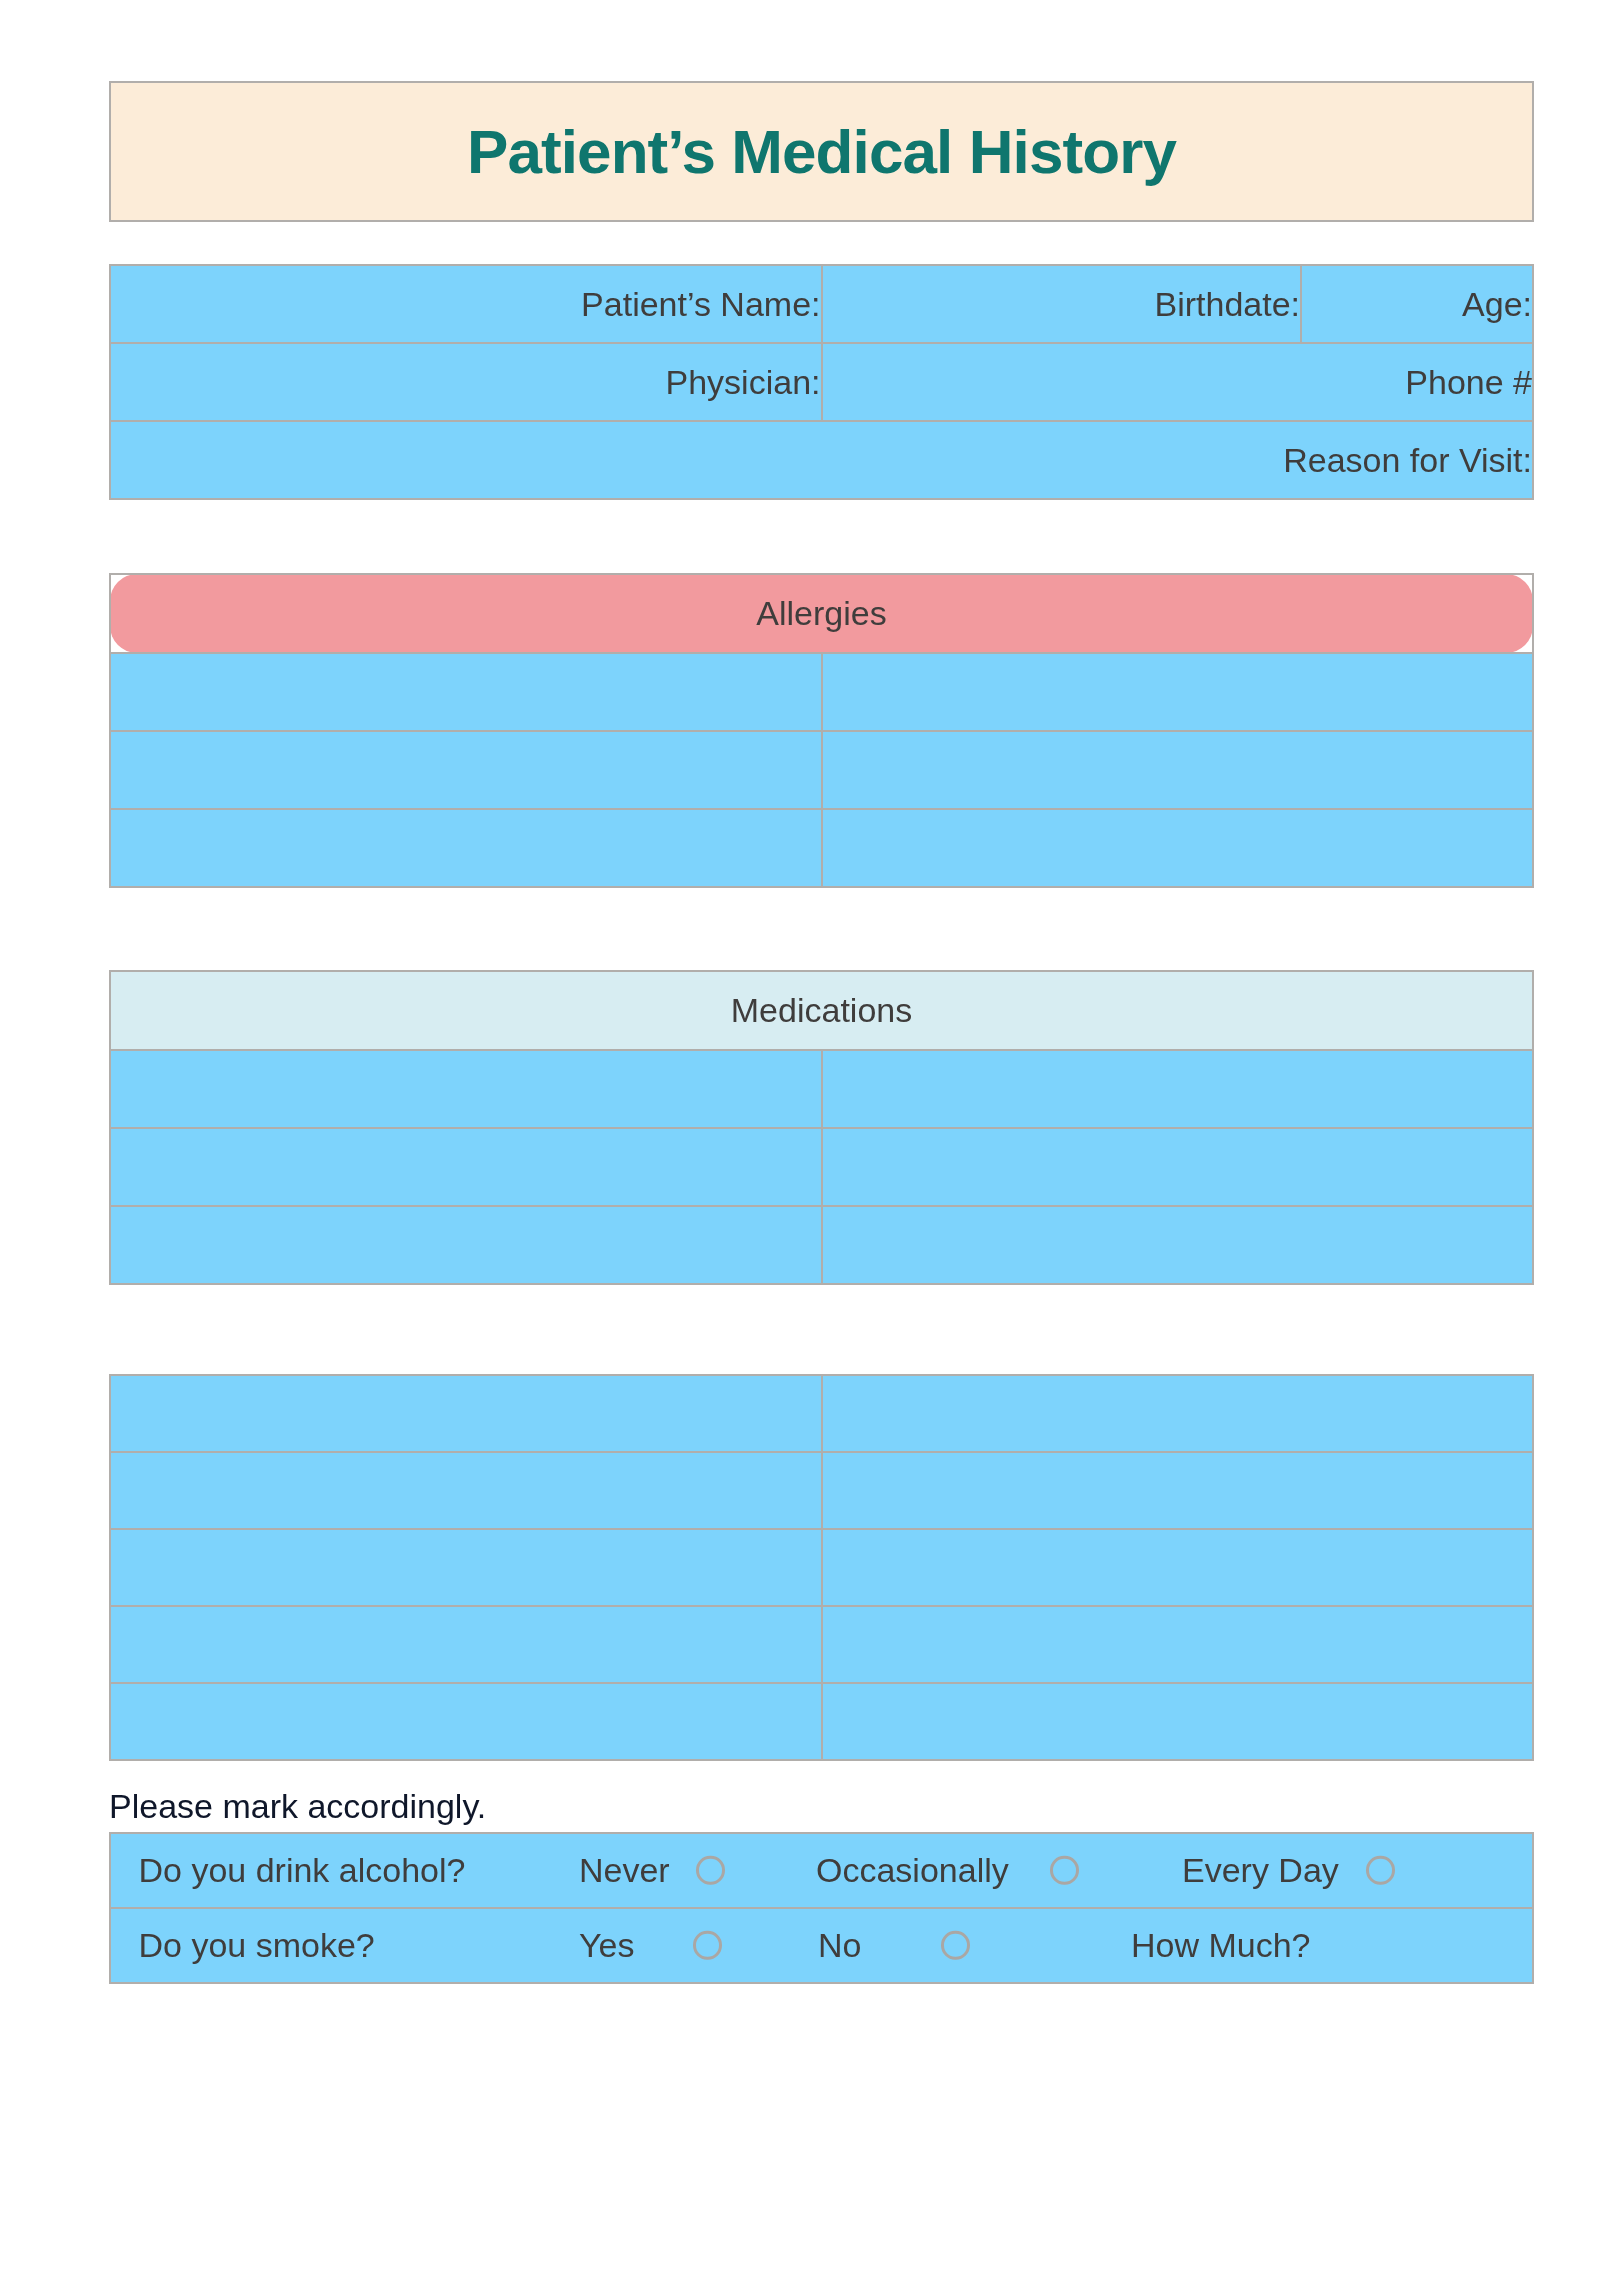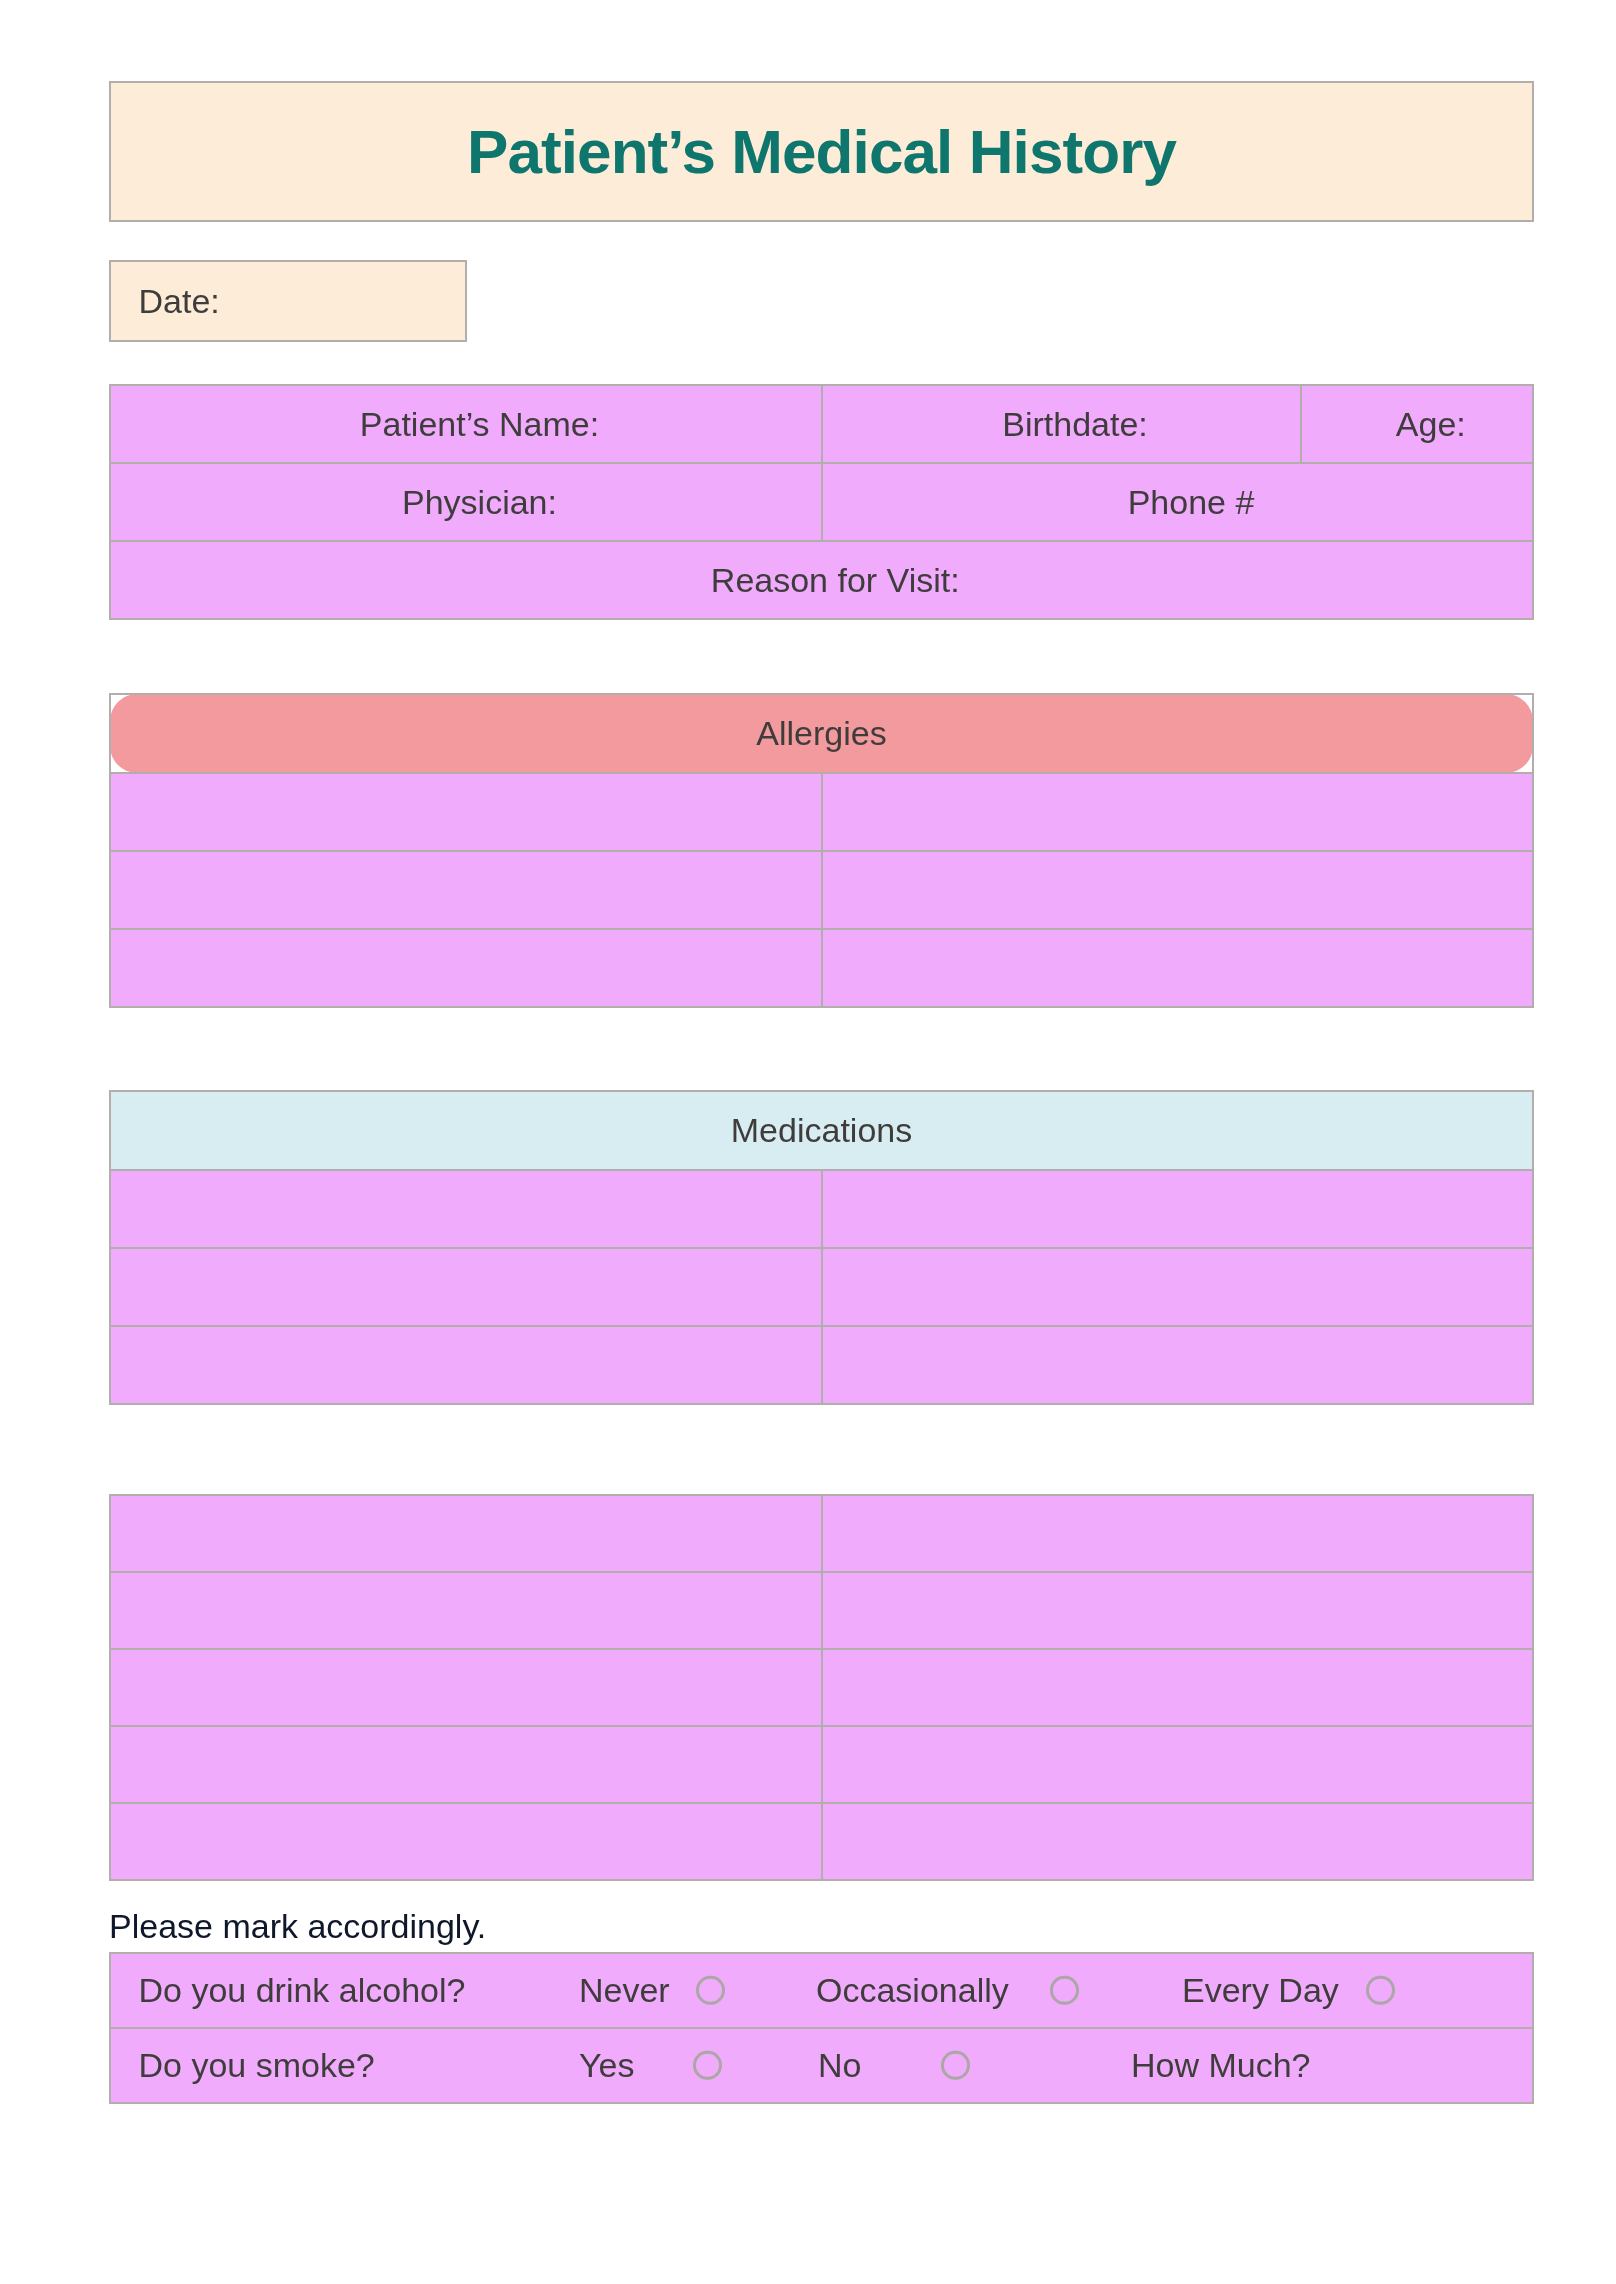--- a/index.html
+++ b/index.html
@@ -23,23 +23,23 @@
 
   .date-box {
     margin-top: 38px; width: 358px; height: 82px;
     background: #fcecd8; border: 2.8px solid #b1aeab;
     display: flex; align-items: center; padding-left: 27.5px;
     font-size: 34px;
   }
 
   table { border-collapse: collapse; width: 100%; table-layout: fixed; }
   td, th {
-    border: 2.8px solid #b1aeab; background: #f0abfc;
+    border: 2.8px solid #b1aeab; background: #7dd3fc;
     font-size: 34px; font-weight: normal; color: #3f3d3c;
-    vertical-align: middle; text-align: center;
+    vertical-align: middle; text-align: right;
   }
 
   .info-table { margin-top: 42px; }
   .info-table td { height: 78px; padding-left: 27.5px; }
   .info-table .col-name { width: 50%; }
   .info-table .col-mid  { width: 33.7%; }
   .info-table .col-age  { width: 16.3%; }
 
   .section-table th.section-header { height: 79px; text-align: center; font-size: 34px; }
   .section-table td.blank { height: 78px; }
@@ -70,23 +70,20 @@
 </style>
 </head>
 <body>
 
 <div class="content">
 
   <div class="title-box">
     <h1>Patient’s Medical History</h1>
   </div>
 
-  <div class="date-box">
-    <span>Date:</span>
-  </div>
 
   <table class="info-table">
     <tbody>
         <tr>
       <td class="col-name">
         <span>Patient’s Name:</span>
       </td>
       <td class="col-mid">
         <span>Birthdate:</span>
       </td>

